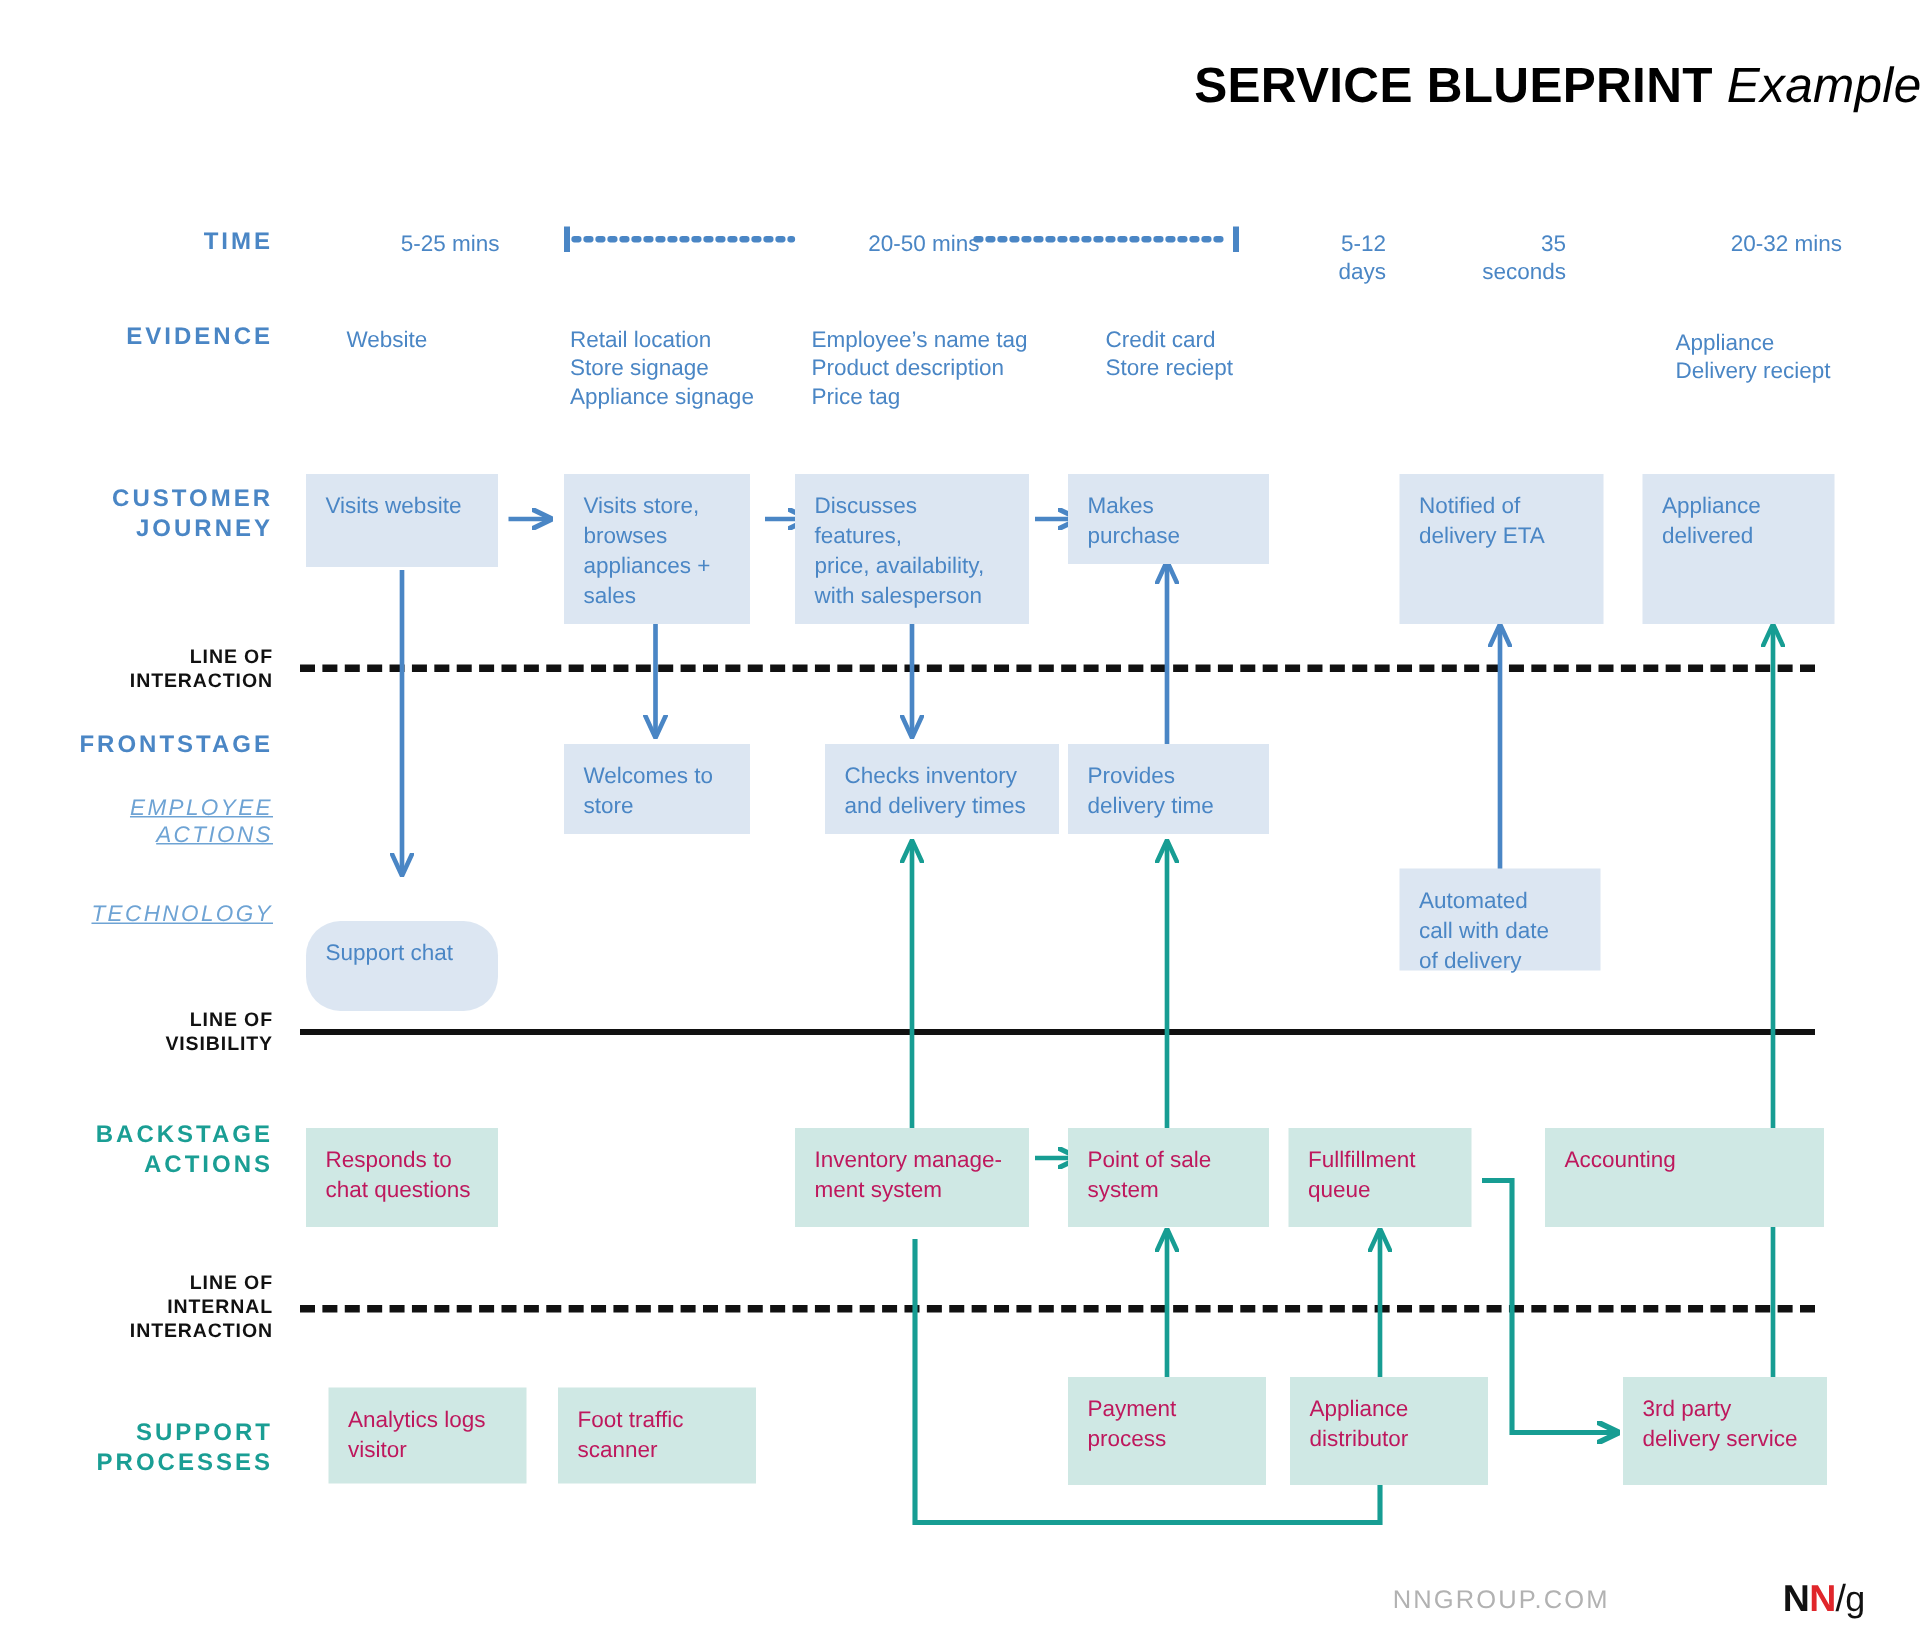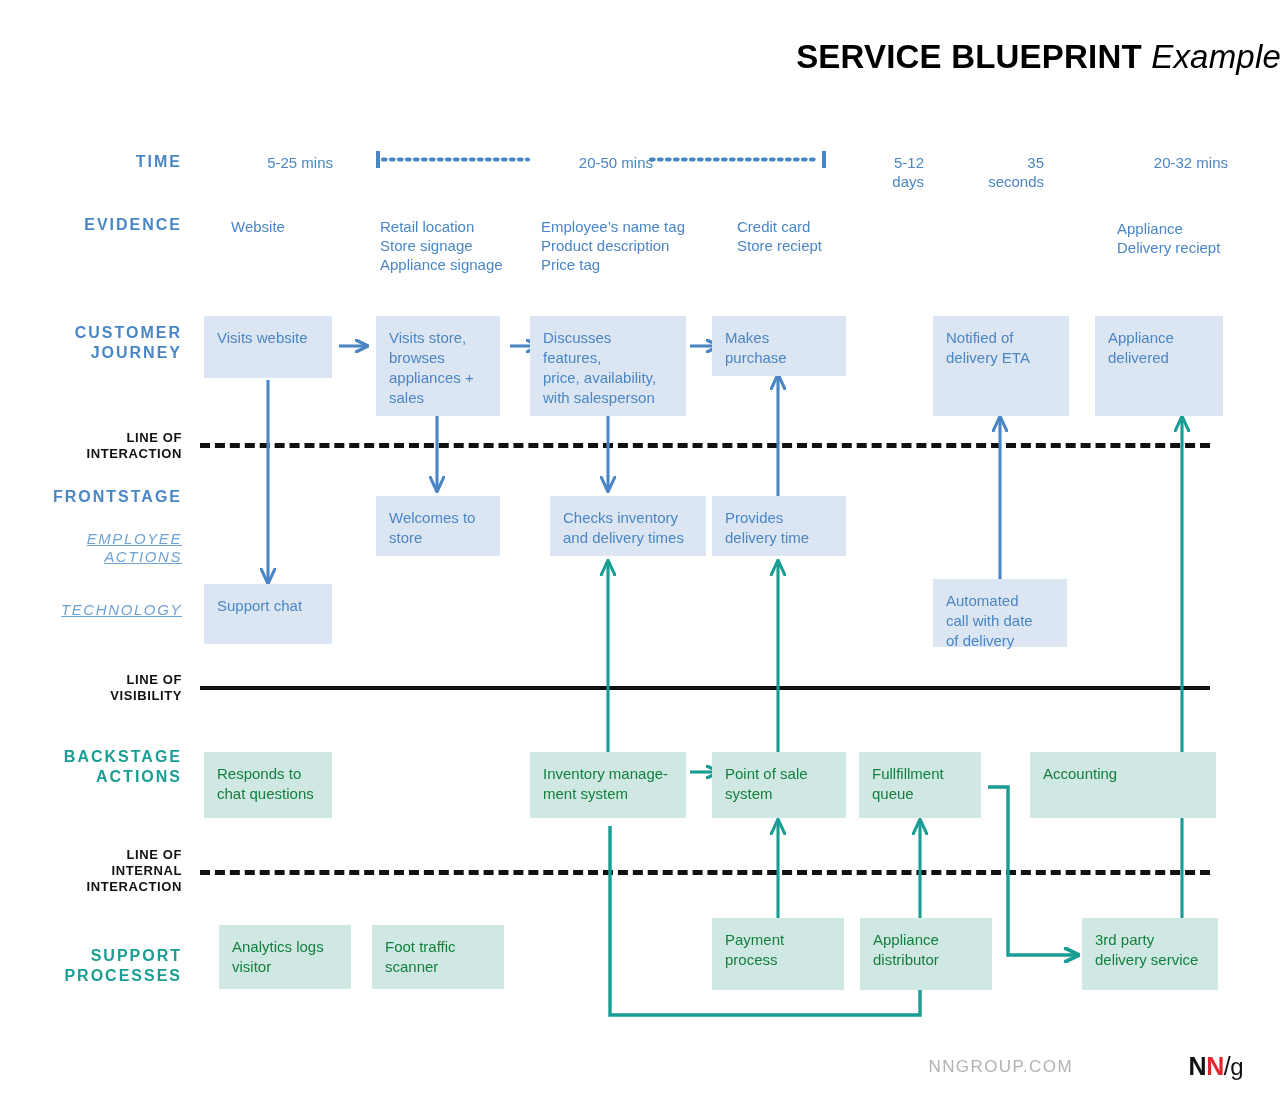--- a/index.html
+++ b/index.html
@@ -74,21 +74,21 @@
 
   
   .box {
     position: absolute;
     padding: 12px 13px 10px 13px;
     font-size: 15px;
     line-height: 1.33;
     white-space: pre-line;
   }
   .box.blue { background: #dce6f2; color: #4a86c5; }
-  .box.teal { background: #cfe8e4; color: #15803d; }
+  .box.teal { background: #cfe8e4; color: #be185d; }
 
   
   .sep { position: absolute; height: 0; }
   .sep-dashed {
     border-top: 5px dashed #111;
   }
   .sep-solid {
     border-top: 4px solid #111;
   }
 
@@ -257,21 +257,21 @@
   <div class="box blue" style="left:1095px; top:316px; width:128px; height:100px;">Appliance
 delivered</div>
 
   <div class="box blue" style="left:376px; top:496px; width:124px; height:60px;">Welcomes to
 store</div>
   <div class="box blue" style="left:550px; top:496px; width:156px; height:60px;">Checks inventory
 and delivery times</div>
   <div class="box blue" style="left:712px; top:496px; width:134px; height:60px;">Provides
 delivery time</div>
 
-  <div class="box blue" style="left:204px; top:584px; width:128px; height:60px;">Support chat</div>
+  <div class="box blue" style="left:204px; top:614px; width:128px; height:60px;border-radius:23px;">Support chat</div>
   <div class="box blue" style="left:933px; top:579px; width:134px; height:68px;">Automated
 call with date
 of delivery</div>
 
   <div class="box teal" style="left:204px; top:752px; width:128px; height:66px;">Responds to
 chat questions</div>
   <div class="box teal" style="left:530px; top:752px; width:156px; height:66px;">Inventory manage-
 ment system</div>
   <div class="box teal" style="left:712px; top:752px; width:134px; height:66px;">Point of sale
 system</div>

